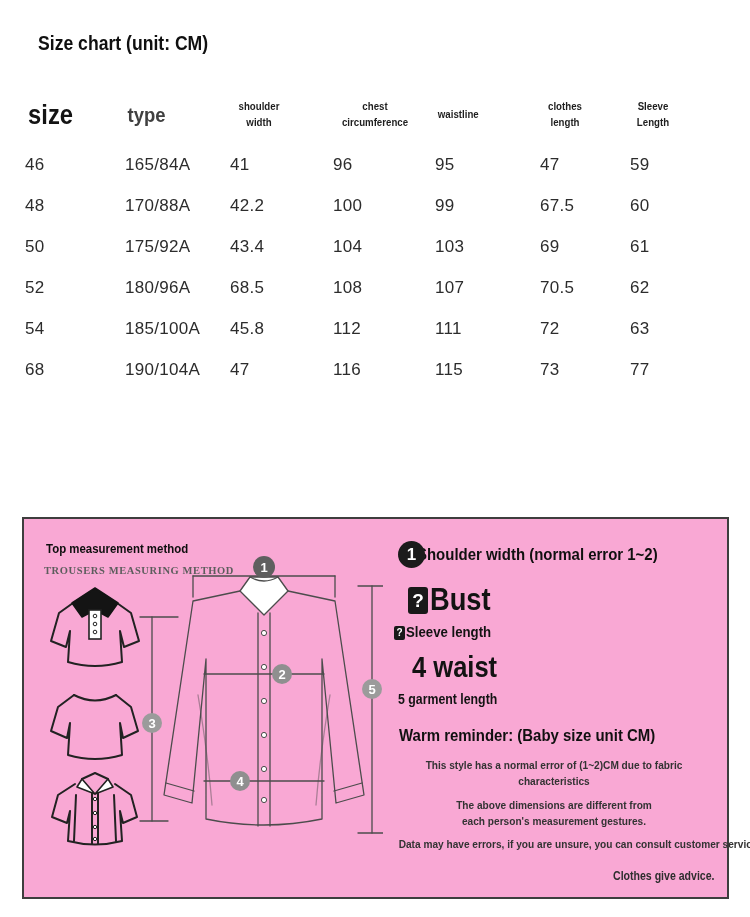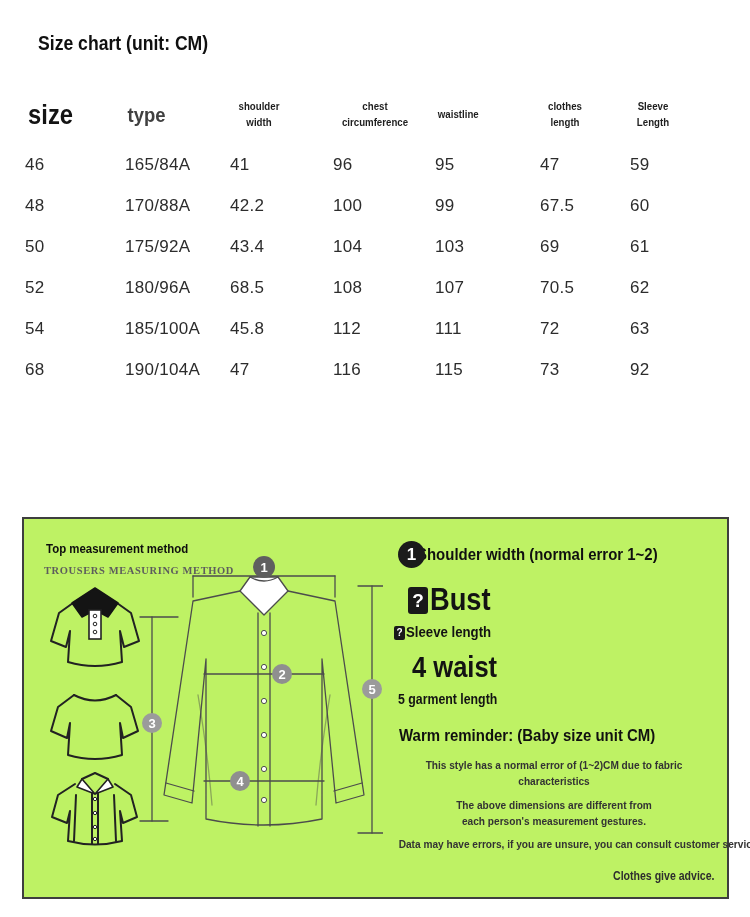--- a/index.html
+++ b/index.html
@@ -19,21 +19,21 @@
   .c0{width:100px}.c1{width:105px}.c2{width:103px}.c3{width:102px}.c4{width:105px}.c5{width:90px}.c6{width:100px}
   .h-big{font-size:27px;font-weight:bold;color:#141414;}
   .h-mid{font-size:21px;font-weight:bold;color:#404040;}
   .h-sm{font-size:11px;font-weight:bold;line-height:1.45;color:#1e1e1e;}
   .h-sm .wrapbox{display:inline-block;}
   .w2{width:58px}.w3{width:84px}.w5{width:50px}.w6{width:46px}
   .trow .cell{font-size:17px;color:#2c2c2c;letter-spacing:.3px;}
 
   
   .mbox{position:absolute;left:22px;top:517px;width:707px;height:382px;
-        border:2px solid #3e3e3e;box-sizing:border-box;background:#bef264;}
+        border:2px solid #3e3e3e;box-sizing:border-box;background:#f9a8d4;}
   .mb-title{position:absolute;left:22px;top:22px;font-size:13px;font-weight:bold;color:#0e0e0e;white-space:nowrap;}
   .mb-sub{position:absolute;left:20px;top:46px;font-size:10.5px;font-weight:bold;
           font-family:"Liberation Serif",serif;color:#5d5d5d;letter-spacing:.6px;white-space:nowrap;}
   .garments{position:absolute;left:22px;top:64px;}
   .diagram{position:absolute;left:114px;top:36px;}
   svg .ln{stroke:#4c4c4c;stroke-width:1.3;fill:none;stroke-linecap:round;stroke-linejoin:round;}
   svg .ln2{stroke:#222;stroke-width:2;fill:none;stroke-linecap:round;stroke-linejoin:round;}
   svg .mtx{fill:#fff;font-size:13px;font-weight:bold;text-anchor:middle;font-family:"Liberation Sans",sans-serif;}
 
   
@@ -136,21 +136,21 @@
           <div class="cell c5">72</div>
           <div class="cell c6">63</div>
         </div>
         <div class="trow">
           <div class="cell c0">68</div>
           <div class="cell c1">190/104A</div>
           <div class="cell c2">47</div>
           <div class="cell c3">116</div>
           <div class="cell c4">115</div>
           <div class="cell c5">73</div>
-          <div class="cell c6">92</div>
+          <div class="cell c6">77</div>
         </div>
       </div>
   </div>
 
   <div class="mbox">
 
     <div class="mb-title">
       <span class="cx ol">Top measurement method</span>
     </div>
     <div class="mb-sub">TROUSERS MEASURING METHOD</div>

